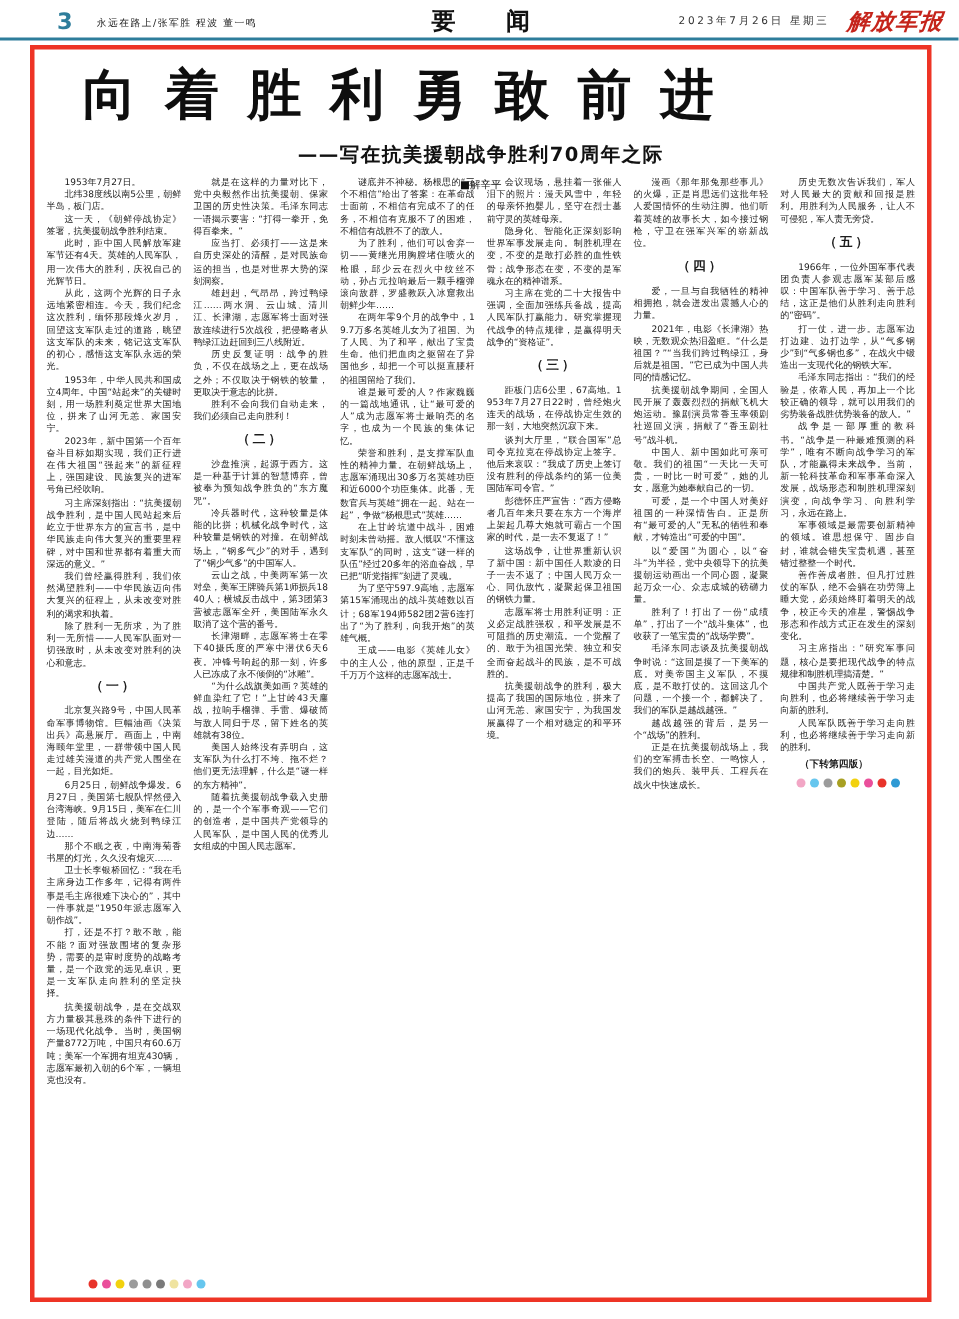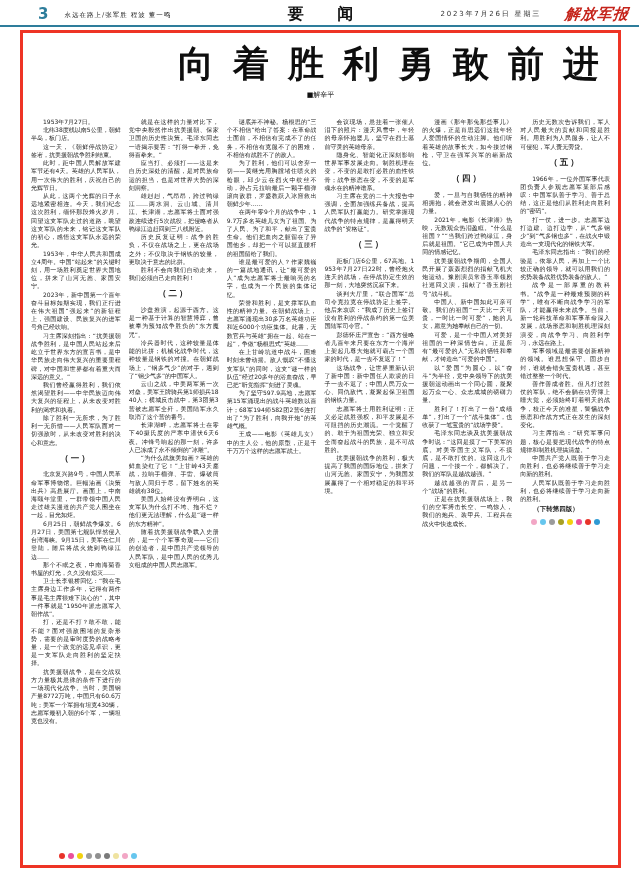--- a/index.html
+++ b/index.html
@@ -14,33 +14,33 @@
     display:flex;align-items:flex-end;justify-content:space-between;
     box-sizing:border-box;padding:0 6px 3px 38px;
   }
   .h-left{display:flex;align-items:flex-end;gap:16px;}
   .pagenum{color:#2e7d9b;font-size:15px;font-weight:bold;line-height:1;}
   .editors{font-size:6.5px;color:#222;letter-spacing:1px;padding-bottom:2px;}
   .h-center{
     position:absolute;left:16px;right:0;top:4px;text-align:center;
     font-size:16px;font-weight:bold;color:#111;letter-spacing:14px;
   }
-  .h-right{display:flex;align-items:flex-end;gap:24px;}
+  .h-right{display:flex;align-items:flex-end;gap:12px;}
   .dateline{font-size:7px;color:#333;letter-spacing:1.8px;padding-bottom:3px;}
   .masthead{
     color:#c5241b;font-size:15px;font-weight:bold;font-style:italic;
     letter-spacing:1px;line-height:1;transform:skewX(-6deg);padding-right:4px;
   }
   
   .frame{
     position:absolute;left:20px;top:30px;width:601px;height:838px;
     border:3px solid #ee3425;box-sizing:border-box;background:#fff;
   }
   .headline{
-    margin:11px 0 0 0;text-align:right;font-size:36px;font-weight:900;
+    margin:11px 0 0 13px;text-align:left;font-size:36px;font-weight:900;
     color:#0e0e0e;letter-spacing:19px;padding-left:19px;line-height:1.1;
   }
   .subtitle{
     margin-top:10px;text-align:center;font-size:13px;font-weight:bold;
     color:#111;letter-spacing:1px;
   }
   .byline{margin-top:6px;text-align:center;font-size:7px;color:#111;}
   
   .cols{
     position:absolute;left:8px;right:8px;top:85px;bottom:13px;
@@ -70,20 +70,21 @@
   </div>
   <div class="h-center">要 闻</div>
   <div class="h-right">
     <span class="dateline">2023年7月26日 星期三</span>
     <span class="masthead">解放军报</span>
   </div>
 </div>
 
 <div class="frame">
   <h1 class="headline">向着胜利勇敢前进</h1>
+  <div class="subtitle">——写在抗美援朝战争胜利70周年之际</div>
   <div class="byline">■解辛平</div>
 
   <div class="cols" id="cols">
       <div class="col">
         <p>1953年7月27日。</p>
         <p>北纬38度线以南5公里，朝鲜半岛，板门店。</p>
         <p>这一天，《朝鲜停战协定》签署，抗美援朝战争胜利结束。</p>
         <p>此时，距中国人民解放军建军节还有4天。英雄的人民军队，用一次伟大的胜利，庆祝自己的光辉节日。</p>
         <p>从此，这两个光辉的日子永远地紧密相连。今天，我们纪念这次胜利，缅怀那段烽火岁月，回望这支军队走过的道路，眺望这支军队的未来，铭记这支军队的初心，感悟这支军队永远的荣光。</p>
         <p>1953年，中华人民共和国成立4周年。中国“站起来”的关键时刻，用一场胜利奠定世界大国地位，拼来了山河无恙、家国安宁。</p>

